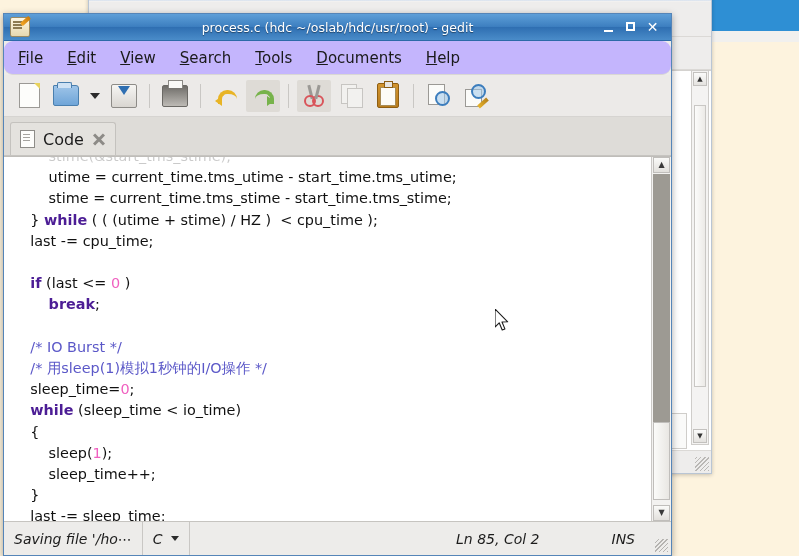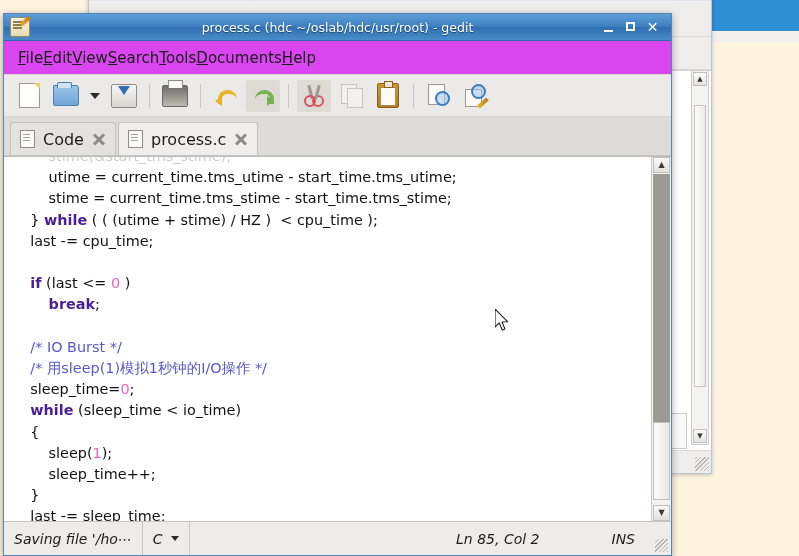--- a/index.html
+++ b/index.html
@@ -186,25 +186,27 @@
     position: absolute; left: 2px; top: 1px; width: 9px; height: 9px;
     border: 2px solid #fff;
     box-sizing: border-box;
   }
   .wb.close { font-size: 14px; font-weight: bold; line-height: 13px; }
 
   
   .menubar {
     flex: 0 0 33px;
     height: 33px;
-    background: #d946ef;
+    background: #c4b5fd;
     border-bottom: 1px solid #d9d7d4;
     display: flex;
     align-items: center;
     padding-left: 14px;
+    gap: 24px;
+    border-radius: 9px;
   }
   .menu-item {
     font-size: 15px;
     color: #1a1a1a;
     cursor: default;
     white-space: nowrap;
   }
   .menu-item u { text-decoration: underline; }
 
   
@@ -624,25 +626,20 @@
         </div>
       </div>
     </div>
 
     <div class="tabbar">
       <div class="tab">
         <div class="tab-doc-ico"></div>
         <span class="tab-label">Code</span>
         <div class="tab-close"></div>
       </div>
-      <div class="tab active">
-        <div class="tab-doc-ico"></div>
-        <span class="tab-label">process.c</span>
-        <div class="tab-close"></div>
-      </div>
     </div>
 
     <div class="editor-wrap">
       <div class="code" id="code-area"><div><span class="clip">        stime(&amp;start_tms_stime);</span></div><div><span>        utime = current_time.tms_utime - start_time.tms_utime;</span></div><div><span>        stime = current_time.tms_stime - start_time.tms_stime;</span></div><div><span>    } </span><span class="kw">while</span><span> ( ( (utime + stime) / HZ )  &lt; cpu_time );</span></div><div><span>    last -= cpu_time;</span></div><div>&nbsp;</div><div><span>    </span><span class="kw">if</span><span> (last &lt;= </span><span class="num">0</span><span> )</span></div><div><span>        </span><span class="kw">break</span><span>;</span></div><div>&nbsp;</div><div><span class="cmt">    /* IO Burst */</span></div><div><span class="cmt">    /* 用sleep(1)模拟1秒钟的I/O操作 */</span></div><div><span>    sleep_time=</span><span class="num">0</span><span>;</span></div><div><span>    </span><span class="kw">while</span><span> (sleep_time &lt; io_time)</span></div><div><span>    {</span></div><div><span>        sleep(</span><span class="num">1</span><span>);</span></div><div><span>        sleep_time++;</span></div><div><span>    }</span></div><div><span>    last -= sleep_time;</span></div></div>
       <div class="ed-scroll">
         <div class="arr up">▲</div>
         <div class="trough-dark"></div>
         <div class="thumb"></div>
         <div class="arr dn">▼</div>
       </div>

